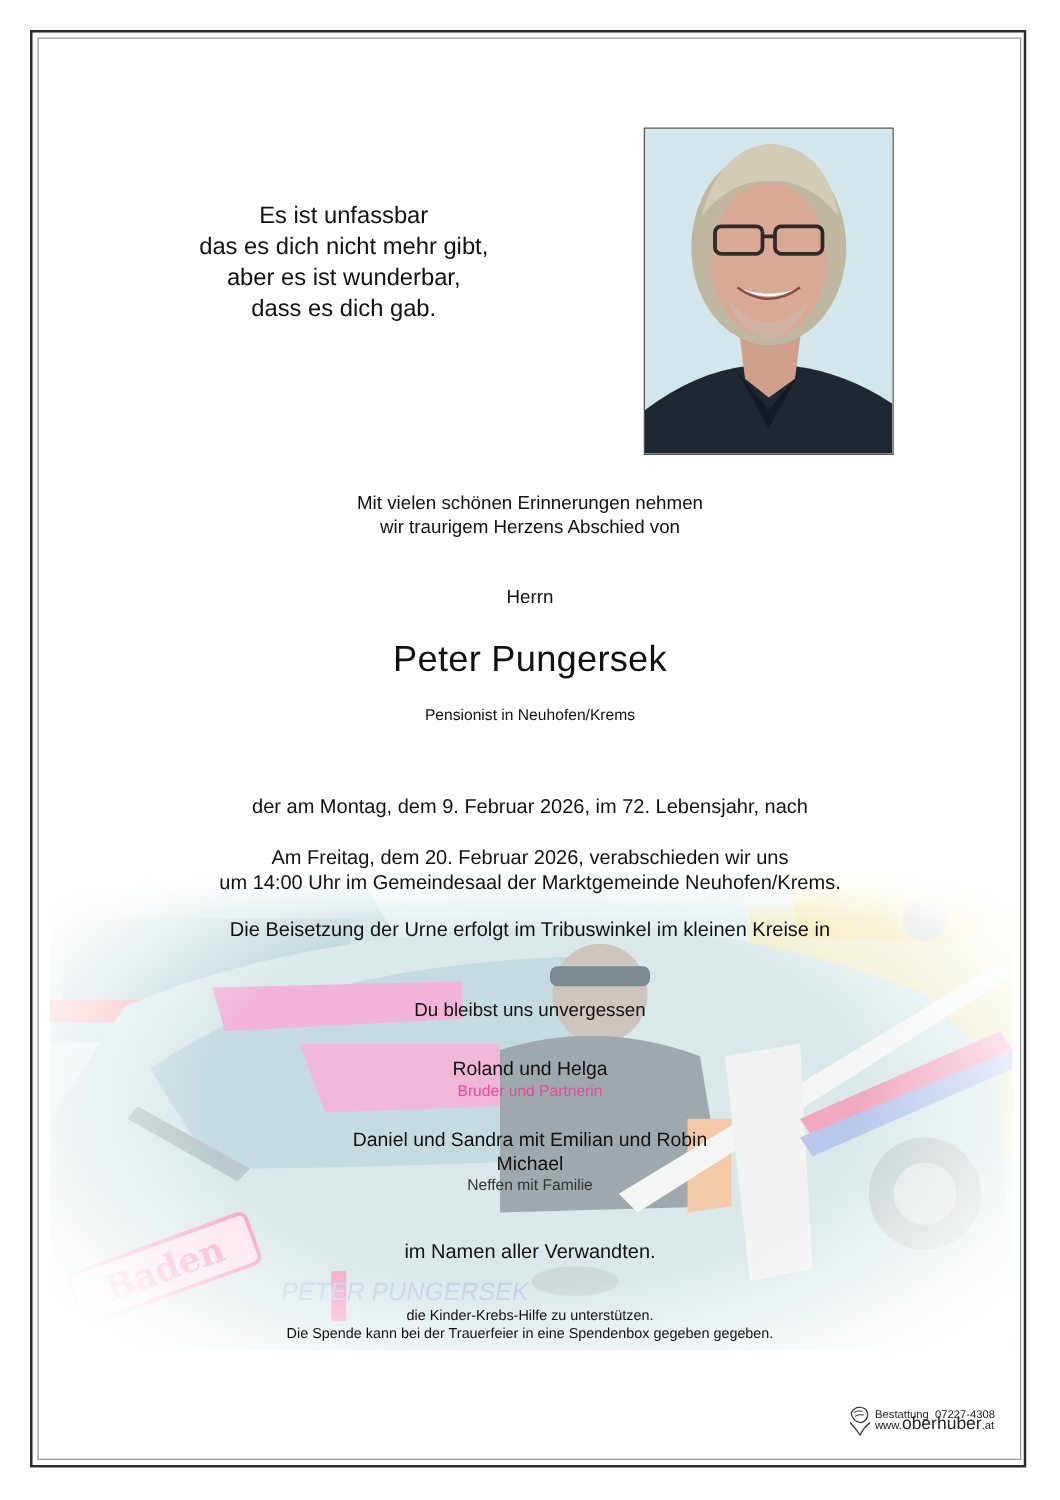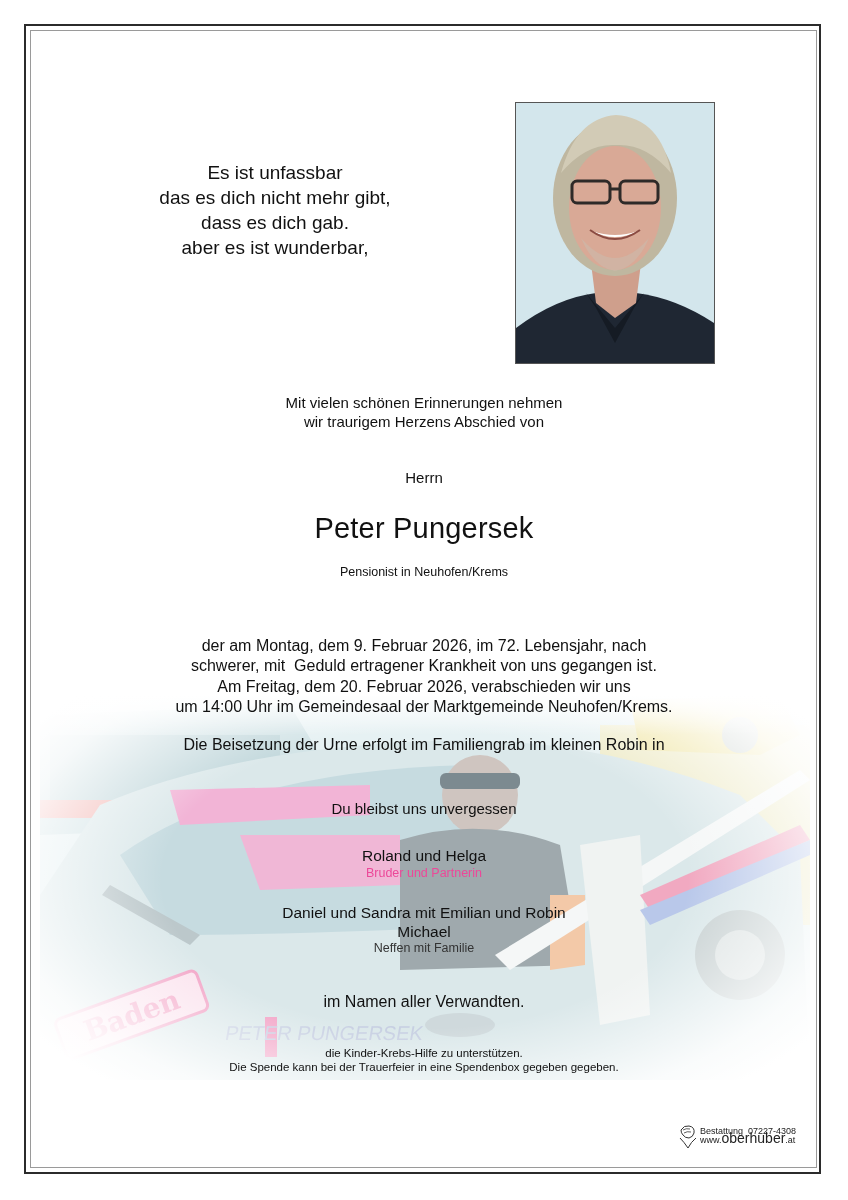--- a/index.html
+++ b/index.html
@@ -99,22 +99,22 @@
 
     <ellipse cx="420" cy="330" rx="35" ry="12" fill="#cfd9dc"></ellipse>
   </svg>
   <div class="fade"></div>
   <div class="topfade"></div>
 </div>
 
 <div class="quote">
   <div>Es ist unfassbar</div>
   <div>das es dich nicht mehr gibt,</div>
+  <div>aber es ist wunderbar,</div>
   <div>dass es dich gab.</div>
-  <div>aber es ist wunderbar,</div>
 </div>
 
 <div class="portrait">
   <svg width="198" height="260" viewBox="0 0 198 260" xmlns="http://www.w3.org/2000/svg">
     <rect width="198" height="260" fill="#d3e6ec"></rect>
 
     <path d="M0 225 Q40 195 80 190 L120 190 Q160 195 198 220 L198 260 L0 260 Z" fill="#1f2733"></path>
     <path d="M70 190 L99 225 L128 190 L118 205 L99 240 L80 205 Z" fill="#151b24"></path>
 
     <path d="M75 160 L125 160 L120 200 L99 215 L80 200 Z" fill="#cf9f8c"></path>
@@ -140,30 +140,29 @@
   <div>Mit vielen schönen Erinnerungen nehmen</div>
   <div>wir traurigem Herzens Abschied von</div>
 </div>
 
 <div class="center salutation">Herrn</div>
 <div class="center name">Peter Pungersek</div>
 <div class="center occupation">Pensionist in Neuhofen/Krems</div>
 
 <div class="center death">
   <div>der am Montag, dem 9. Februar 2026, im 72. Lebensjahr, nach</div>
-  <div style="white-space:pre">schwerer, mit  Geduld ertragener Krankheit von uns gegangen ist.</div>
 </div>
 
 <div class="center ceremony">
   <div>Am Freitag, dem 20. Februar 2026, verabschieden wir uns</div>
   <div>um 14:00 Uhr im Gemeindesaal der Marktgemeinde Neuhofen/Krems.</div>
 </div>
 
 <div class="center burial">
-  <div>Die Beisetzung der Urne erfolgt im Familiengrab im kleinen Robin in</div>
+  <div>Die Beisetzung der Urne erfolgt im Tribuswinkel im kleinen Kreise in</div>
 </div>
 
 <div class="center remember">Du bleibst uns unvergessen</div>
 
 <div class="center rel1-name">Roland und Helga</div>
 <div class="center rel1-role">Bruder und Partnerin</div>
 
 <div class="center rel2-name">
   <div>Daniel und Sandra mit Emilian und Robin</div>
   <div>Michael</div>

